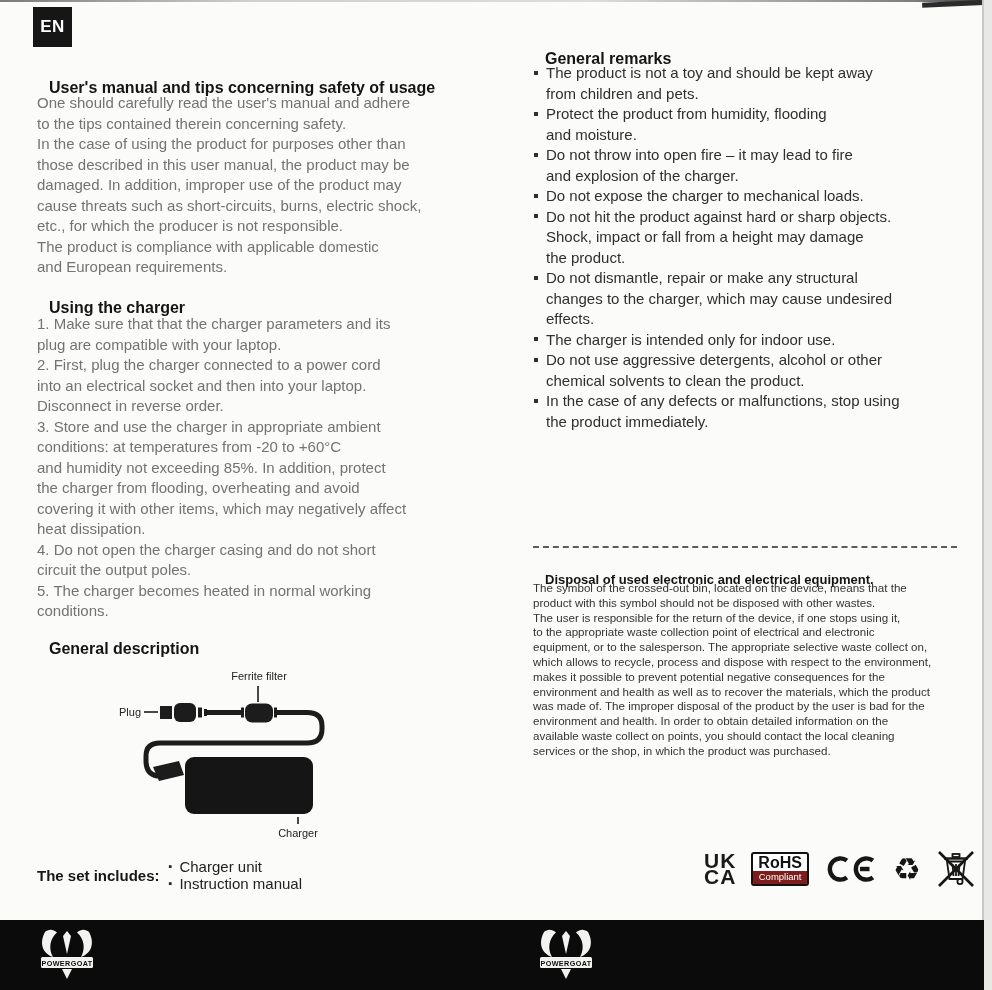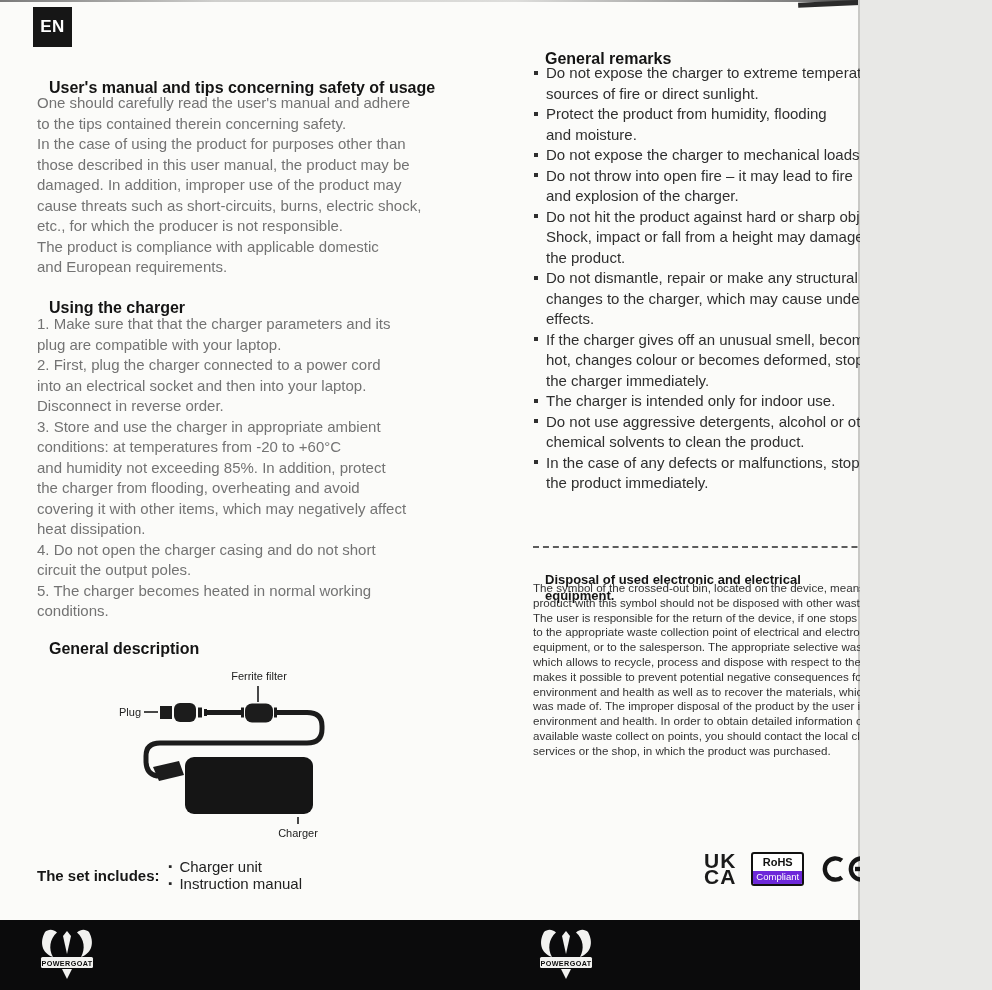--- a/index.html
+++ b/index.html
@@ -1,17 +1,17 @@
 <!DOCTYPE html>
 <html><head>
 <meta charset="utf-8">
 <style>
   html,body{margin:0;padding:0;background:#e8e8e6;}
   .page{
-    position:relative;width:860px;height:990px;overflow:hidden;
+    position:relative;width:984px;height:990px;overflow:hidden;
     background:#fbfbf9;
     font-family:"Liberation Sans",sans-serif;
     color:#2f2f2f;
   }
   
   .top-edge{position:absolute;top:0;left:0;width:100%;height:2px;
     background:linear-gradient(90deg,#7a7a7a,#cfcfcd 25%,#dddddb 60%,#7d7d7d 93%,#3a3a3a);}
   .top-corner{position:absolute;top:0;right:0;width:62px;height:5px;background:#2b2b2b;
     transform:rotate(-2.5deg);transform-origin:100% 0;}
   .right-edge{position:absolute;top:0;right:0;width:2px;height:920px;background:#c9c9c6;}
@@ -43,22 +43,22 @@
     white-space:pre-line;color:#2f2f2f;}
   .rlist li::before{content:'';position:absolute;left:1px;top:7.5px;width:4px;height:4px;background:#2f2f2f;}
 
   .divider{position:absolute;left:533px;top:546px;width:424px;border-top:2px dashed #5c5c5c;}
   #h-disposal{left:533px;top:560px;font-size:13px;line-height:16px;}
   #p-disposal{left:533px;top:581px;width:448px;font-size:11.6px;line-height:14.8px;color:#333;}
 
   .certs{position:absolute;left:704px;top:848px;height:42px;display:flex;align-items:center;gap:15px;}
   .ukca{font-weight:800;font-size:21px;line-height:16.5px;letter-spacing:1px;color:#1a1a1a;text-align:left;}
   .rohs{border:2.5px solid #111;border-radius:3px;overflow:hidden;text-align:center;background:#fff;}
-  .rohs-top{font-weight:800;font-size:11px;line-height:17px;padding:0 5px;color:#111;}
-  .rohs-bottom{background:#6d28d9;color:#fff;font-size:9.5px;line-height:12px;padding:0 3px 1px;}
+  .rohs-top{font-weight:800;font-size:16px;line-height:17px;padding:0 5px;color:#111;}
+  .rohs-bottom{background:#7f1d1d;color:#fff;font-size:9.5px;line-height:12px;padding:0 3px 1px;}
   .recycle{font-size:31px;line-height:1;color:#161616;}
 
   .footer-bar{position:absolute;left:0;top:920px;width:992px;height:70px;background:#0b0b0c;}
   .goat{position:absolute;top:927px;}
   #goat-left{left:38px;}
   #goat-center{left:537px;}
 </style>
 </head>
 <body>
 
@@ -137,36 +137,33 @@
         </span>
         <span class="si-item">
           <span class="si-bullet">▪</span>
           <span>Instruction manual</span>
         </span>
       </span>
   </div>
 
   <h2 class="h" id="h-general">General remarks</h2>
   <ul class="rlist">
-      <li>Do not expose the charger to extreme temperatures,
-sources of fire or direct sunlight.</li>
+      <li>The product is not a toy and should be kept away
+from children and pets.</li>
       <li>Protect the product from humidity, flooding
 and moisture.</li>
-      <li>Do not expose the charger to mechanical loads.</li>
       <li>Do not throw into open fire – it may lead to fire
 and explosion of the charger.</li>
+      <li>Do not expose the charger to mechanical loads.</li>
       <li>Do not hit the product against hard or sharp objects.
 Shock, impact or fall from a height may damage
 the product.</li>
       <li>Do not dismantle, repair or make any structural
 changes to the charger, which may cause undesired
 effects.</li>
-      <li>If the charger gives off an unusual smell, becomes very
-hot, changes colour or becomes deformed, stop using
-the charger immediately.</li>
       <li>The charger is intended only for indoor use.</li>
       <li>Do not use aggressive detergents, alcohol or other
 chemical solvents to clean the product.</li>
       <li>In the case of any defects or malfunctions, stop using
 the product immediately.</li>
     </ul>
 
   <div class="divider"></div>
 
   <h3 class="h" id="h-disposal">Disposal of used electronic and electrical equipment.</h3>

